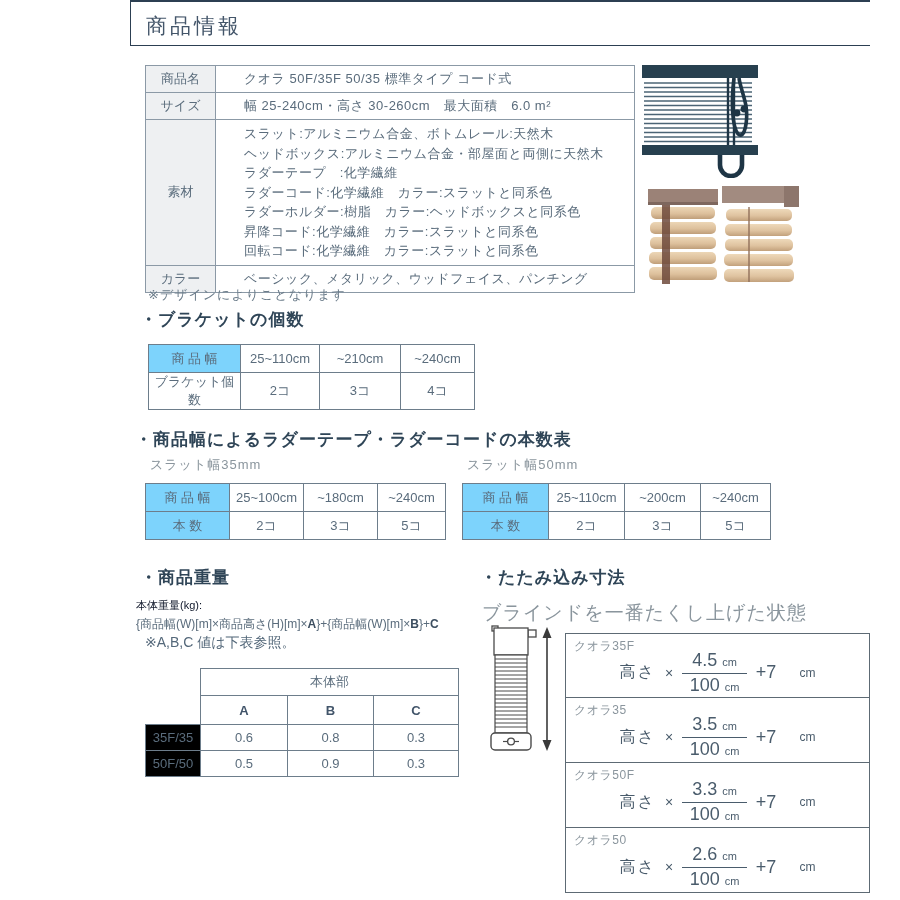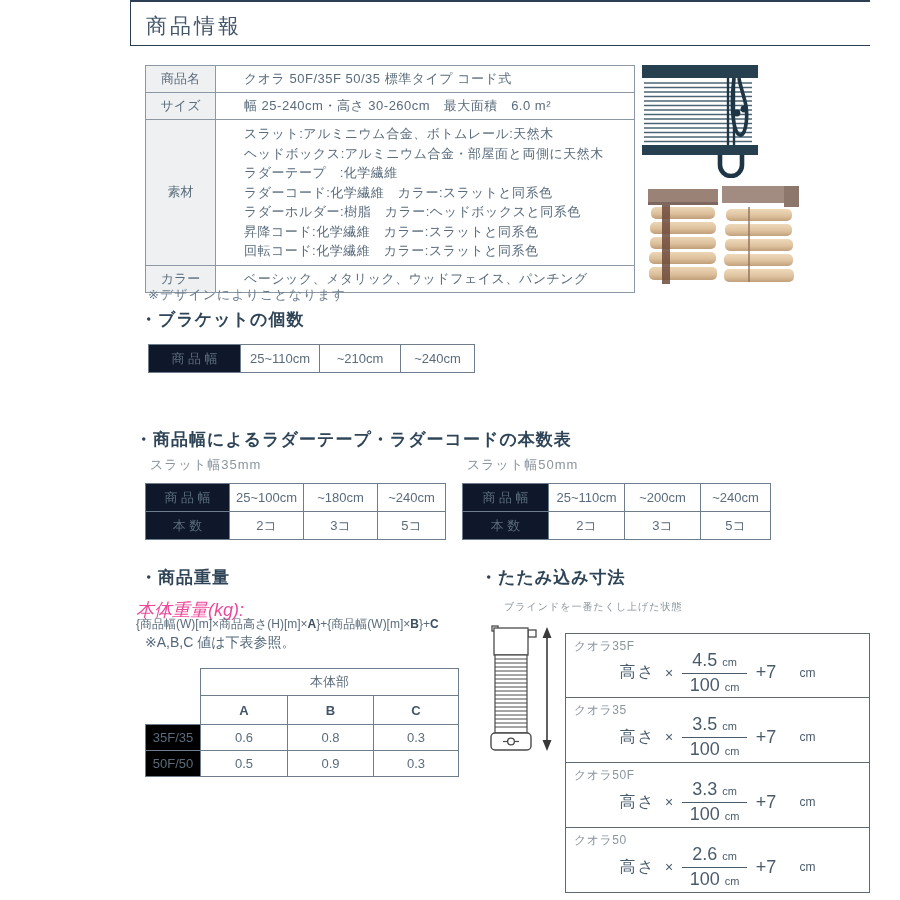--- a/index.html
+++ b/index.html
@@ -21,42 +21,42 @@
   .spec-table .r1 td, .spec-table .r2 td, .spec-table .r4 td { height:26px; }
   .spec-table .r3 td { height:139px; }
   .mat-line { line-height:19.5px; white-space:nowrap; }
   .note { position:absolute; left:148px; top:286px; font-size:13px; color:#6b7c8a; letter-spacing:1px; }
 
   
   .sec-heading { position:absolute; font-size:17px; font-weight:bold; color:#2f4557; letter-spacing:1px; }
 
   
   .mini td { border:1px solid #6d7d8b; font-size:13px; color:#5a6c7c; text-align:center; height:28px; }
-  .mini td.hd { background:#0f172a; }
+  .mini td.hd { background:#7dd3fc; }
   .bracket-table { position:absolute; left:148px; top:344px; width:326px; }
   .ladder-caption { position:absolute; font-size:13px; color:#8a959d; letter-spacing:1px; }
   .ladder35 { position:absolute; left:145px; top:483px; width:300px; }
   .ladder50 { position:absolute; left:462px; top:483px; width:308px; }
 
   
-  .weight-intro { position:absolute; left:136px; top:598px; font-size:18px; color:#ec4899;font-style:italic; }
+  .weight-intro { position:absolute; left:136px; top:598px; font-size:11px; color:#0f172a; }
   .weight-formula { position:absolute; left:136px; top:616px; font-size:12px; color:#5a6c7c; white-space:nowrap; }
   .weight-formula b { color:#3c4e60; }
   .weight-note { position:absolute; left:145px; top:634px; font-size:14px; color:#54687a; }
   .weight-table { position:absolute; left:145px; top:668px; width:313px; }
   .weight-table td { border:1px solid #6d7d8b; font-size:13px; color:#5a6c7c; text-align:center; }
   .weight-table td.none { border:none; background:#ffffff; }
   .weight-table td.lbl { background:#000000; }
   .weight-table td.colhd { font-weight:bold; color:#42556a; }
   .weight-table .hr1 td { height:27px; }
   .weight-table .hr2 td { height:29px; }
   .weight-table .dr td { height:26px; }
 
   
-  .fold-sub { position:absolute; left:504px; top:600px; font-size:10px; color:#8a959d; letter-spacing:1px; }
+  .fold-sub { position:absolute; left:482px; top:600px; font-size:19px; color:#8a959d; letter-spacing:1px; }
   .fold-diagram { position:absolute; left:480px; top:624px; }
   .fold-table { position:absolute; left:565px; top:633px; width:305px; }
   .fold-row { position:relative; height:65px; border:1px solid #5d6a74; border-top:none; }
   .fold-row:first-child { border-top:1px solid #5d6a74; }
   .fold-model { position:absolute; left:8px; top:4px; font-size:12px; color:#8a959d; letter-spacing:0.5px; }
   .fold-formula { position:absolute; left:0; right:0; top:14px; bottom:0;
                   display:flex; align-items:center; justify-content:center; gap:9px; color:#4a5c6c; }
   .fh { font-size:16px; letter-spacing:2px; }
   .fx { font-size:14px; }
   .frac { display:inline-block; }
@@ -194,20 +194,26 @@
         <col style="width:79px">
         <col style="width:81px">
         <col style="width:74px">
       </colgroup>
     <tbody>
         <tr>
       <td class="hd">商 品 幅</td>
       <td>25~110cm</td>
       <td>~210cm</td>
       <td>~240cm</td>
+    </tr>
+    <tr>
+      <td>ブラケット個数</td>
+      <td>2コ</td>
+      <td>3コ</td>
+      <td>4コ</td>
     </tr>
   </tbody>
     </table>
 
   <div class="sec-heading" style="left:135px; top:428px;">・商品幅によるラダーテープ・ラダーコードの本数表</div>
   <div class="ladder-caption" style="left:150px; top:456px;">スラット幅35mm</div>
   <div class="ladder-caption" style="left:467px; top:456px;">スラット幅50mm</div>
 
   <table class="mini ladder35">
     <colgroup>

